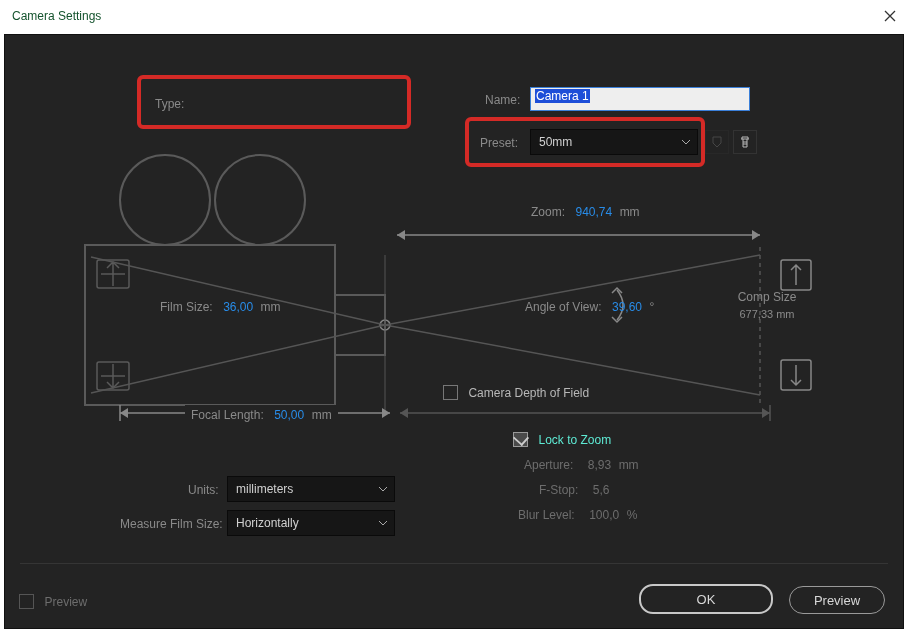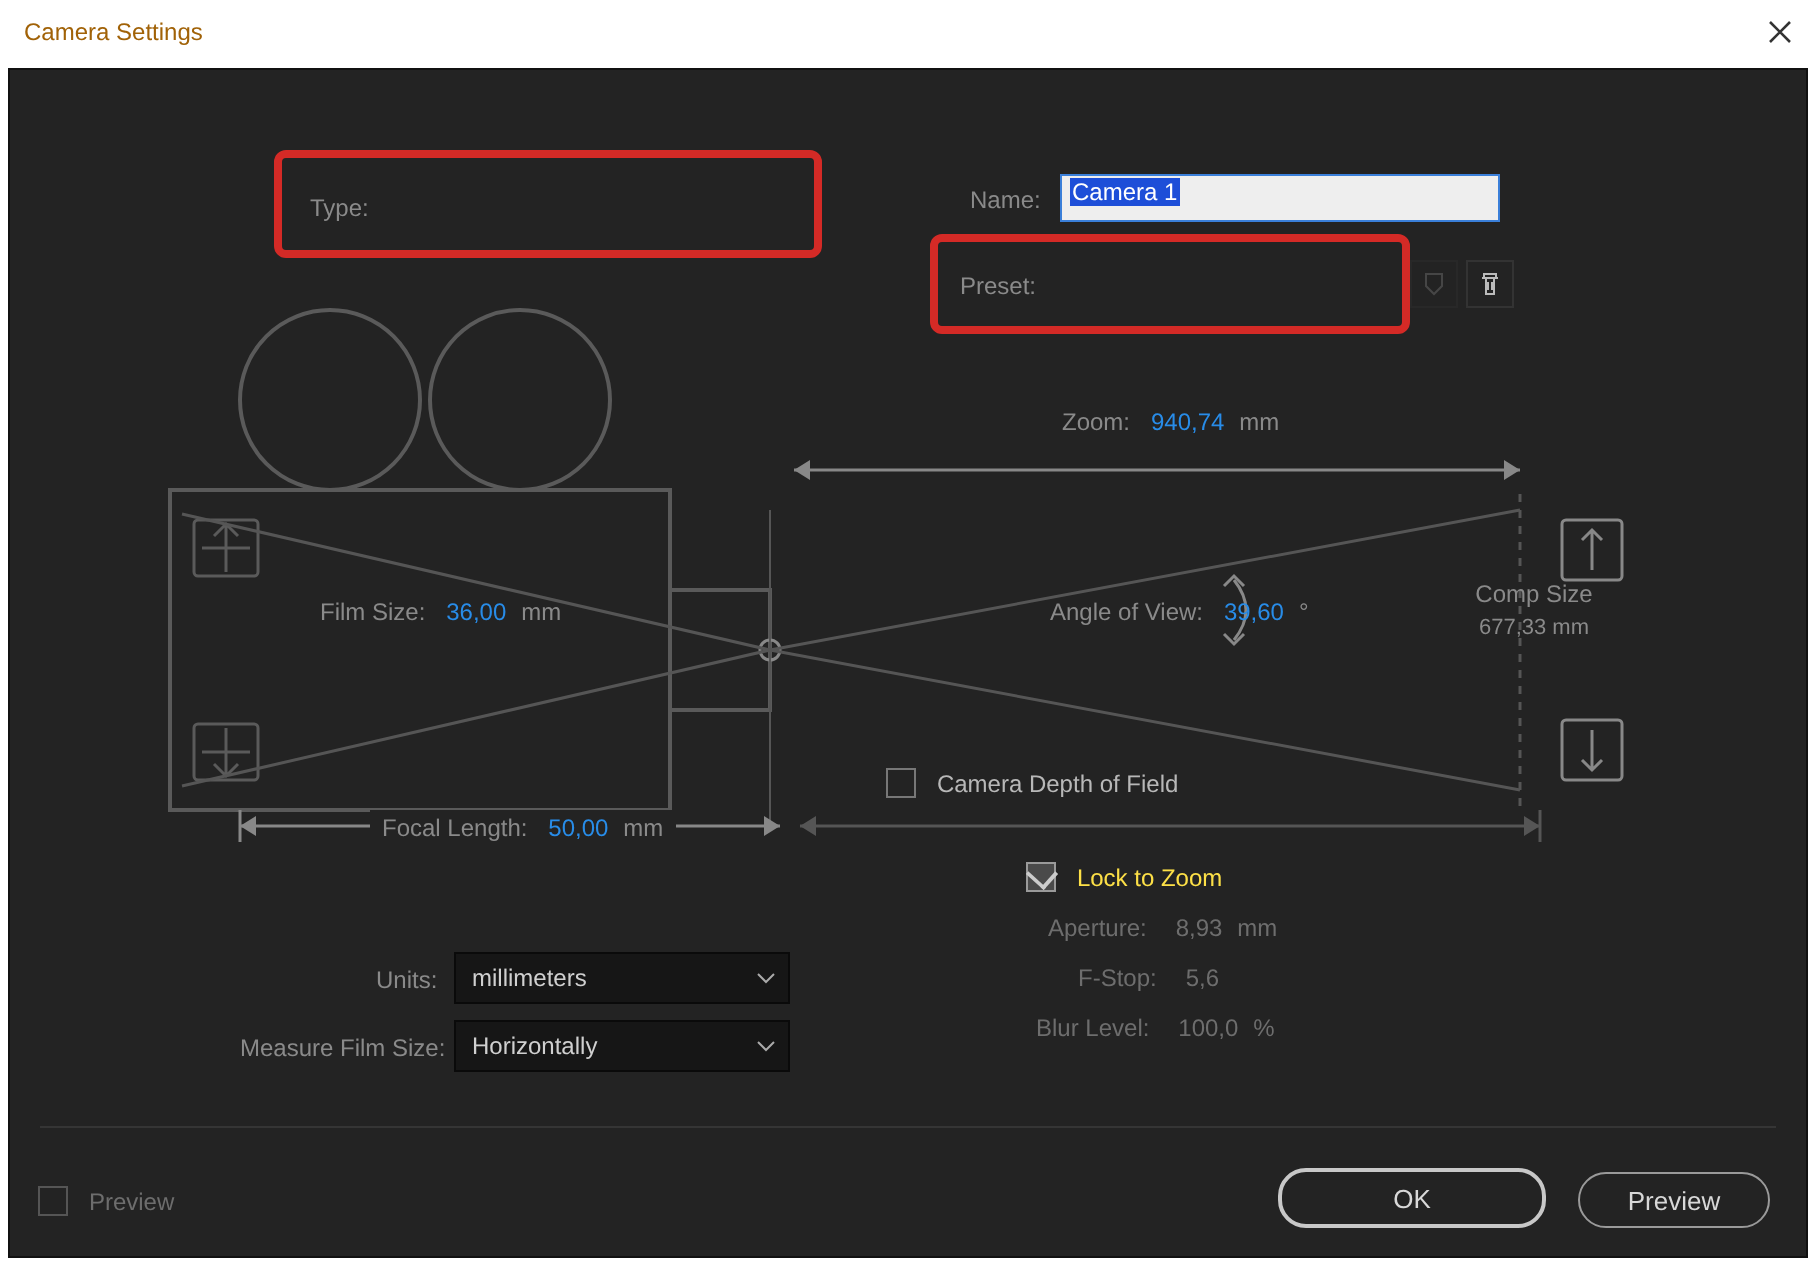--- a/index.html
+++ b/index.html
@@ -1,16 +1,16 @@
 <!DOCTYPE html>
 <html><head>
 <meta charset="utf-8">
 <style>
   html,body{margin:0;padding:0;width:908px;height:633px;background:#fff;font-family:"Segoe UI",Arial,sans-serif;overflow:hidden}
-  .titlebar{height:32px;background:#fff;display:flex;align-items:center;padding:0 12px;font-size:12px;color:#a16207;justify-content:space-between}
+  .titlebar{height:32px;background:#fff;display:flex;align-items:center;padding:0 12px;font-size:12px;color:#14532d;justify-content:space-between}
   .close-x{font-size:14px;color:#333;cursor:pointer}
   .panel{position:absolute;left:4px;top:34px;right:4px;bottom:4px;background:#232323;border:1px solid #111}
   .label{color:#8a8a8a;font-size:12px}
   .value-blue{color:#288ce8;font-size:12px}
   .value-dim{color:#6d6d6d;font-size:12px}
   .unit{color:#8a8a8a;font-size:12px;margin-left:3px}
   .dropdown{background:#161616;border:1px solid #0a0a0a;height:24px;display:flex;align-items:center;padding:0 8px;font-size:12px;color:#d0d0d0;position:relative}
   .dropdown svg{position:absolute;right:6px;top:9px}
   .textfield{background:#eee;border:1px solid #3a7fd9;height:20px;padding:1px 4px;font-size:12px;color:#222}
   .textfield .sel{background:#1d4ed8;color:#fff;padding:0 1px}
@@ -38,20 +38,26 @@
 <div class="panel">
 
   <div style="position:absolute;left:150px;top:62px" class="label">Type:</div>
 
   <div style="position:absolute;left:480px;top:58px" class="label">Name:</div>
   <div class="textfield" style="position:absolute;left:525px;top:52px;width:210px">
     <span class="sel">Camera 1</span>
   </div>
 
   <div style="position:absolute;left:475px;top:101px" class="label">Preset:</div>
+  <div class="dropdown" style="position:absolute;left:525px;top:94px;width:150px">
+    <span>50mm</span>
+    <svg width="10" height="6">
+        <path d="M1 1 L5 5 L9 1" stroke="#aaa" fill="none"></path>
+      </svg>
+  </div>
   <div class="iconbtn" style="position:absolute;left:700px;top:95px;opacity:.35">
     <svg width="14" height="14">
         <path d="M3 2 L11 2 L11 8 L7 12 L3 8 Z" fill="none" stroke="#888"></path>
       </svg>
   </div>
   <div class="iconbtn" style="position:absolute;left:728px;top:95px">
     <svg width="14" height="14">
         <path d="M3 4 H11 M5 4 V12 H9 V4 M4 4 L4 2 H10 V4 M6 6 V10 M8 6 V10" stroke="#bbb" fill="none" stroke-width="1"></path>
       </svg>
   </div>
@@ -145,21 +151,21 @@
   </svg>
 
   <div style="position:absolute;left:438px;top:348px">
     <span class="chk"></span>
     <span class="label" style="color:#b8b8b8">Camera Depth of Field</span>
   </div>
 
 
   <div style="position:absolute;left:508px;top:395px">
     <span class="chk checked"></span>
-    <span class="label" style="color:#fde047">Lock to Zoom</span>
+    <span class="label" style="color:#5eead4">Lock to Zoom</span>
   </div>
 
   <div style="position:absolute;left:519px;top:420px">
     <span class="value-dim">Aperture:</span>
     <span class="value-dim" style="margin-left:10px">8,93</span>
     <span class="value-dim" style="margin-left:3px">mm</span>
   </div>
   <div style="position:absolute;left:534px;top:445px">
     <span class="value-dim">F-Stop:</span>
     <span class="value-dim" style="margin-left:10px">5,6</span>

